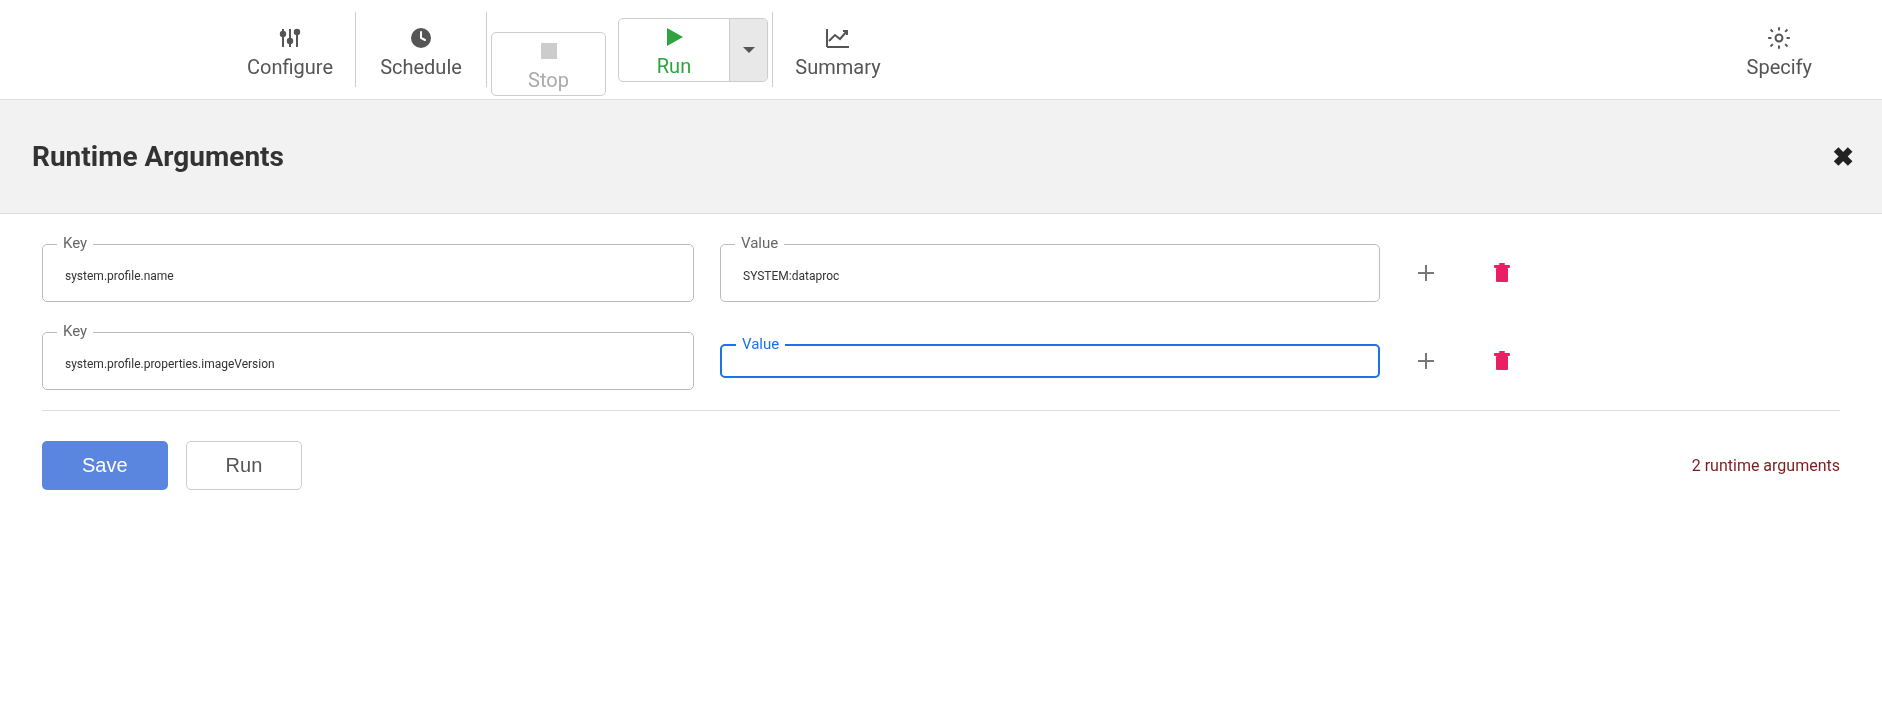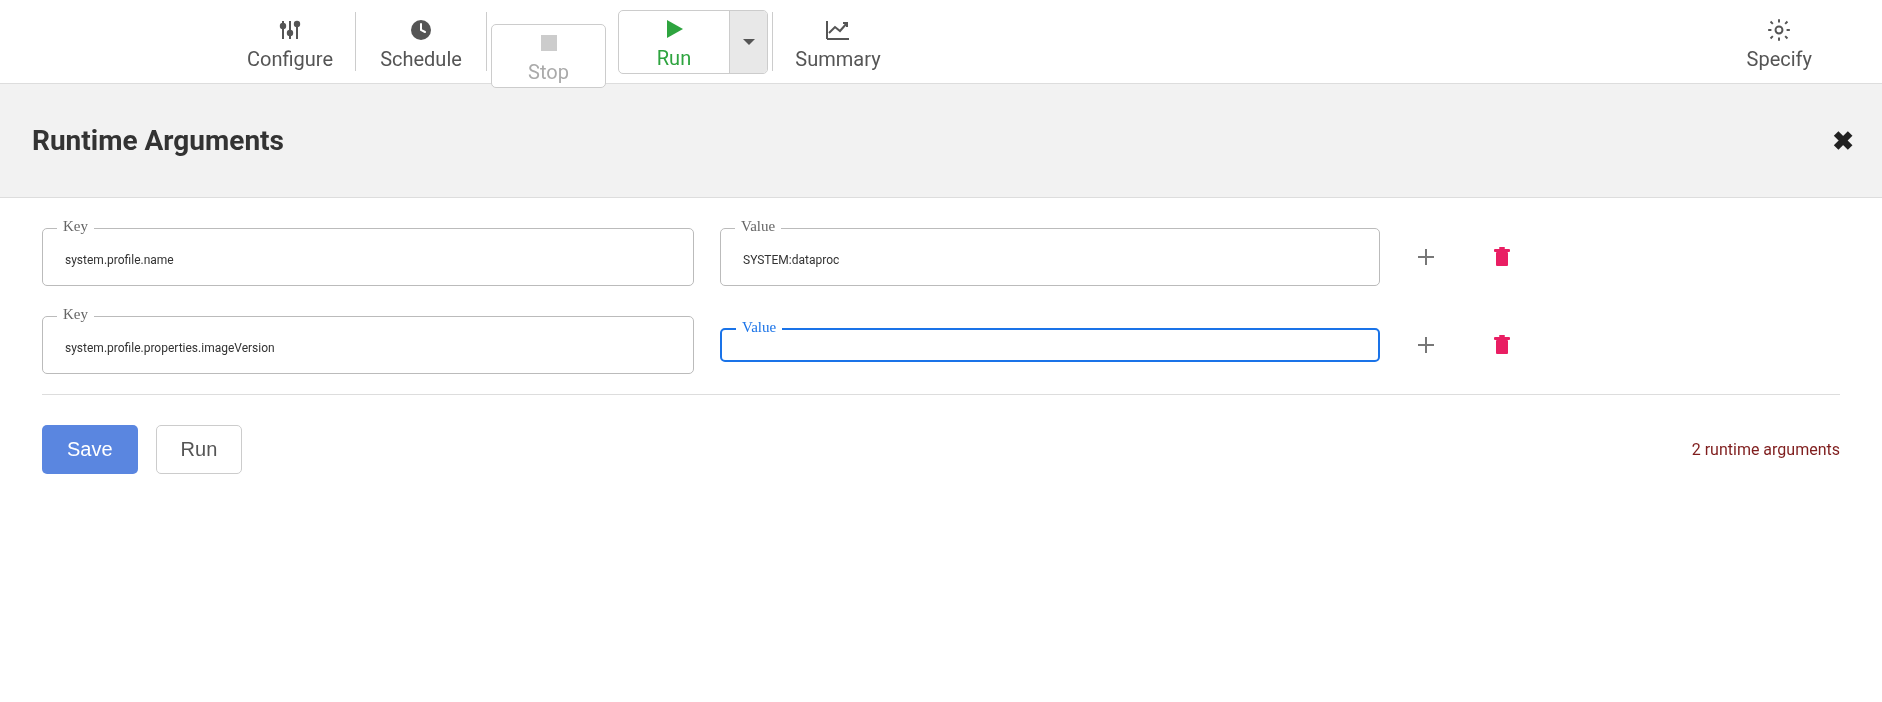--- a/index.html
+++ b/index.html
@@ -8,21 +8,21 @@
     font-family: -apple-system, BlinkMacSystemFont, "Segoe UI", Roboto, Helvetica, Arial, sans-serif;
     color: #333;
     background: #fff;
     width: 1882px;
   }
 
   
   .toolbar {
     display: flex;
     align-items: stretch;
-    height: 84px;
+    height: 100px;
     border-bottom: 1px solid #ddd;
     padding-left: 225px; 
     position: relative;
   }
   .toolbar-item {
     display: flex;
     flex-direction: column;
     align-items: center;
     justify-content: center;
     min-width: 130px;
@@ -132,42 +132,41 @@
     background: #fff;
   }
   .field.focused { border: 2px solid #1a73e8; padding: 15px 19px; }
   .field .legend {
     position: absolute;
     top: -11px; left: 14px;
     background: #fff;
     padding: 0 6px;
     font-size: 15px;
     color: #666;
-    font-family: Liberation Serif, serif;
   }
   .field.focused .legend { color: #1a73e8; }
   .field input {
     border: none; outline: none; width: 100%;
     font-size: 12px; color: #333; background: transparent;
     font-family: inherit;
   }
   .row-action { display:flex; align-items:center; justify-content:center; width:40px; height:40px; cursor:pointer; }
   .plus { color:#777; }
   .trash { color:#e91e63; }
 
   .footer {
     display: flex;
     align-items: center;
     justify-content: space-between;
     margin-top: 30px;
   }
   .footer-left { display:flex; gap:18px; }
   .btn {
     font-size: 20px;
-    padding: 12px 24px;
+    padding: 12px 39px;
     border-radius: 5px;
     border: 1px solid transparent;
     cursor: pointer;
   }
   .btn-primary { background:#5a86e0; color:#fff; }
   .btn-secondary { background:#fff; color:#555; border-color:#ccc; }
   .footer-right { color:#7f1d1d; font-size:16px; }
 
   svg { display:block; }
 </style>

